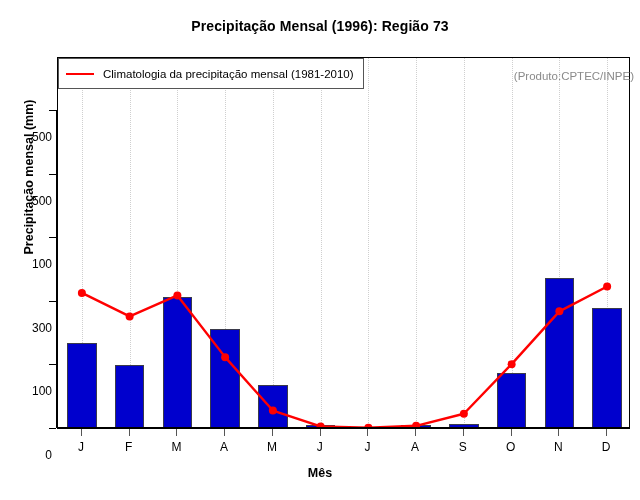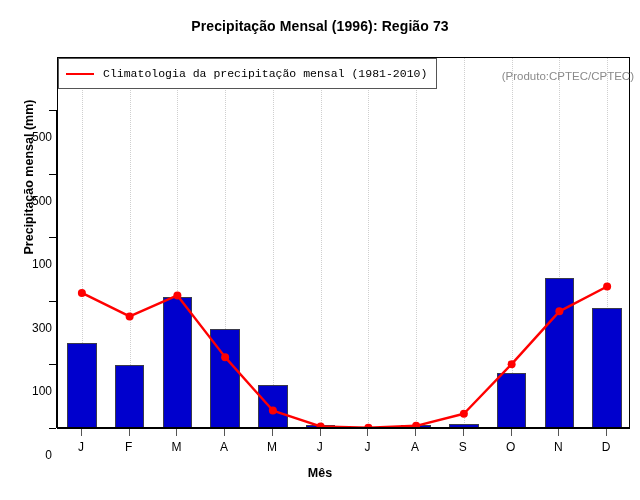--- a/index.html
+++ b/index.html
@@ -59,21 +59,21 @@
   }
 
   
   .legend-box{
     position:absolute;left:58px;top:58px;
     border:1px solid #555;background:#fff;
     padding:5px 9px 5px 7px;display:flex;align-items:center;gap:9px;
     box-sizing:border-box;height:31px;
   }
   .legend-swatch{width:28px;height:0;border-top:2px solid #ff0000;display:block;}
-  .legend-text{font-size:11.5px;color:#000;white-space:nowrap;font-family:Liberation Mono, monospace;}
+  .legend-text{font-size:11.5px;color:#000;white-space:nowrap;}
 
   
   .credit{
     position:absolute;right:6px;top:70px;
     font-size:11.5px;color:#8a8a8a;white-space:nowrap;
   }
 
   svg.series-layer{position:absolute;left:0;top:0;width:573px;height:371px;overflow:visible;}
 </style>
 </head>
@@ -175,15 +175,15 @@
       <div class="xtick" style="left: 606.125px;"></div>
       <div class="xlabel" style="left: 591.125px;">D</div>
     </div>
   <div class="x-axis-title">Mês</div>
 
   <div class="legend-box">
     <span class="legend-swatch"></span>
     <span class="legend-text">Climatologia da precipitação mensal (1981-2010)</span>
   </div>
 
-  <div class="credit">(Produto:CPTEC/CPTEC)</div>
+  <div class="credit">(Produto:CPTEC/INPE)</div>
 
 </div>
 
 </body></html>

